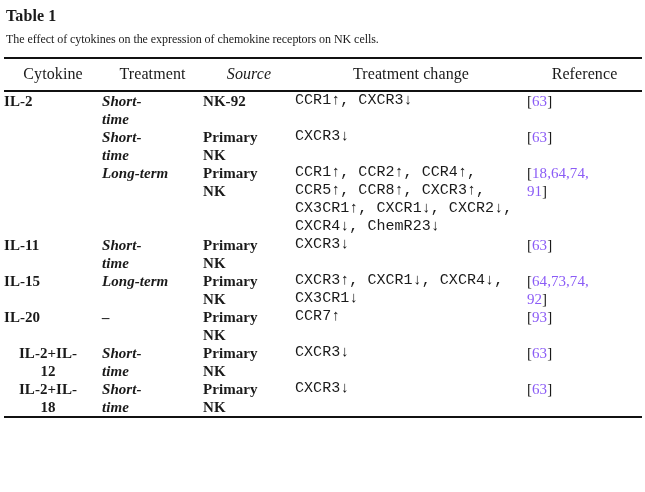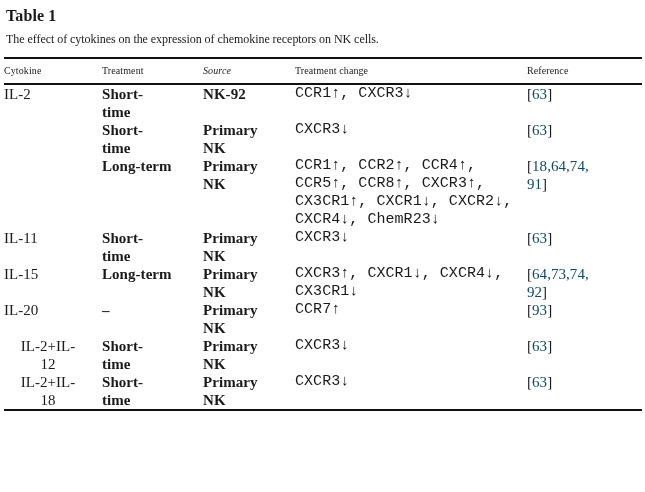--- a/index.html
+++ b/index.html
@@ -55,22 +55,22 @@
   table.data {
     border-collapse: collapse;
     width: 638px;
     margin-left: 4px;
     table-layout: fixed;
     font-size: 15px;
   }
 
   table.data th {
     font-weight: normal;
-    text-align: left;
-    font-size: 10px;
+    text-align: center;
+    font-size: 16px;
     padding: 6px 0 7px 0;
     vertical-align: bottom;
     letter-spacing: 0.1px;
     margin-left: 15px;
   }
 
   table.data td {
     vertical-align: top;
     font-size: 15px;
     line-height: 18px;
@@ -87,33 +87,34 @@
 
   th.h-cytokine  { padding-left: 8px; }
   th.h-treatment { padding-left: 6px; }
   th.h-source    { padding-left: 6px; font-style: italic; }
   th.h-chem      { padding-left: 6px; }
   th.h-ref       { padding-left: 6px; }
 
   td.cell-cytokine {
     padding-left: 8px;
     vertical-align: middle;
-    font-weight: normal;
+    font-weight: bold;
     font-size: 14.5px;
   }
   td.cell-cytokine.wrapc {
     text-align: center;
     padding-left: 0;
     padding-right: 10px;
   }
   td.cell-treatment {
     padding-left: 6px;
     font-weight: bold;
     font-size: 14.5px;
     vertical-align: top;
+    font-style: italic;
   }
   td.cell-source {
     padding-left: 6px;
     font-weight: bold;
     font-size: 14.5px;
     vertical-align: top;
   }
   td.cell-chem {
     padding-left: 6px;
     vertical-align: middle;
@@ -123,21 +124,21 @@
   }
   td.cell-ref {
     padding-left: 6px;
     vertical-align: middle;
     font-size: 15px;
     line-height: 19px;
   }
   .row-tall td { padding-top: 5px; padding-bottom: 5px; }
 
   .ref-bracket { color: #1a1a1a; }
-  .ref-num { color: #0c4a6e; }
+  .ref-num { color: #8b5cf6; }
 
   .dash { font-weight: normal; }
 </style>
 </head>
 <body>
 
 <div class="table-wrap">
 
   <div class="table-number">Table 1</div>
 

